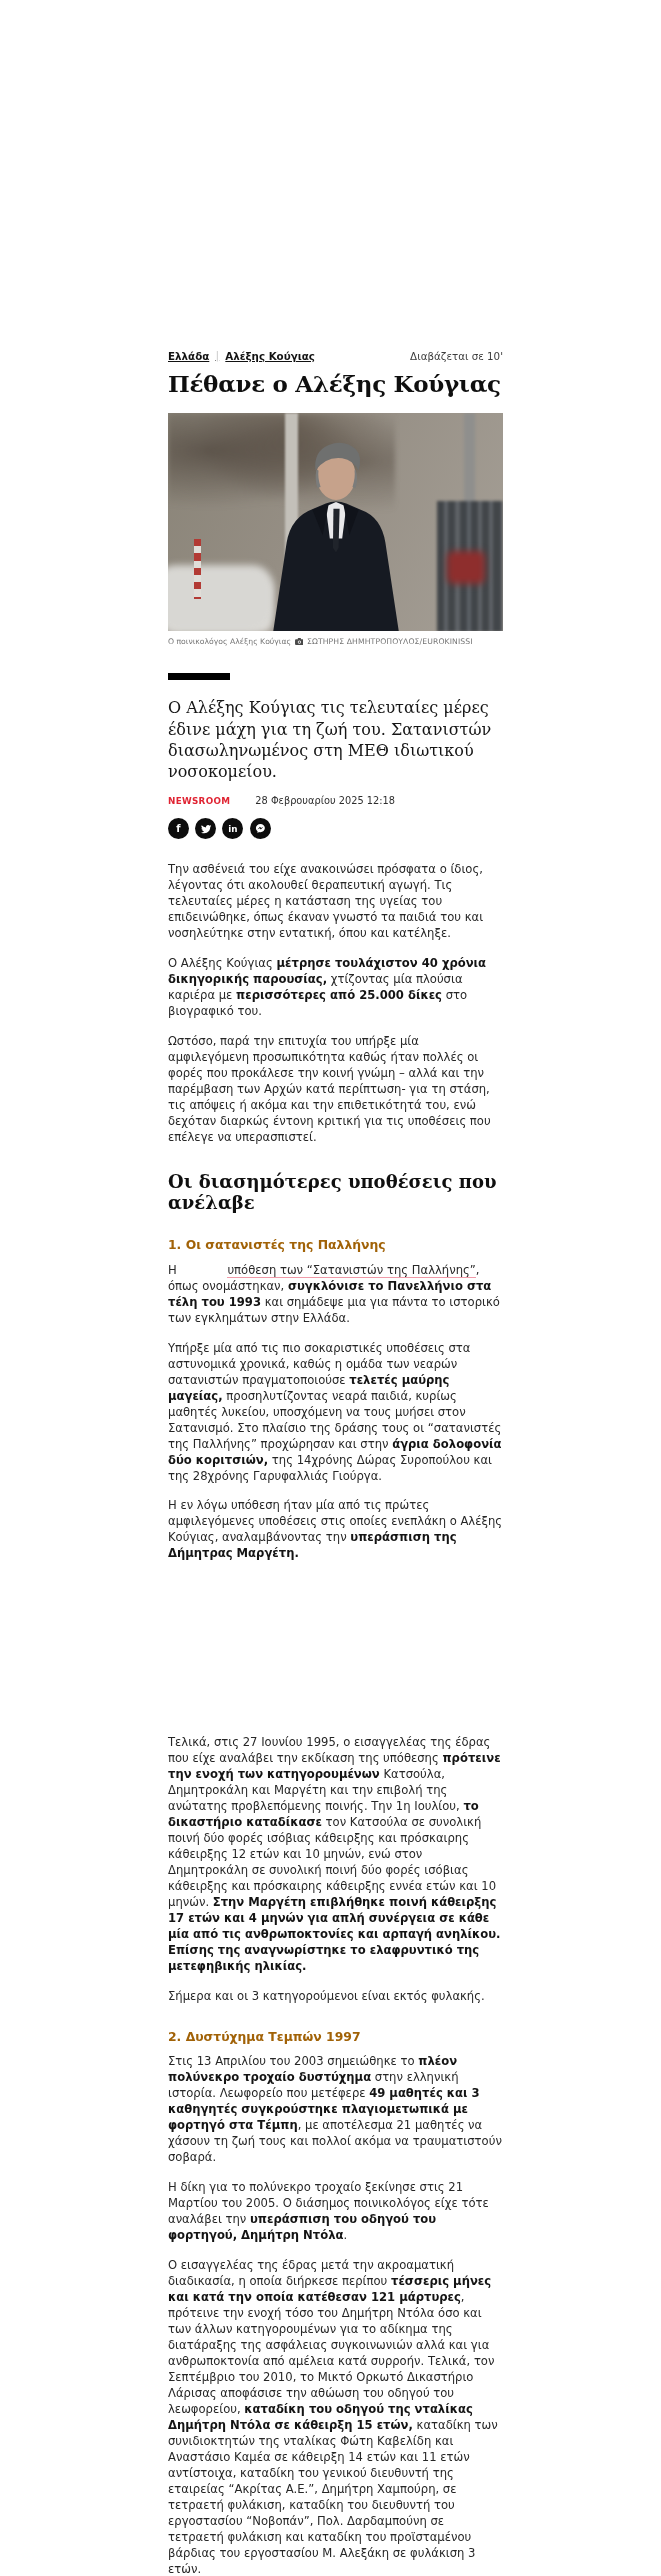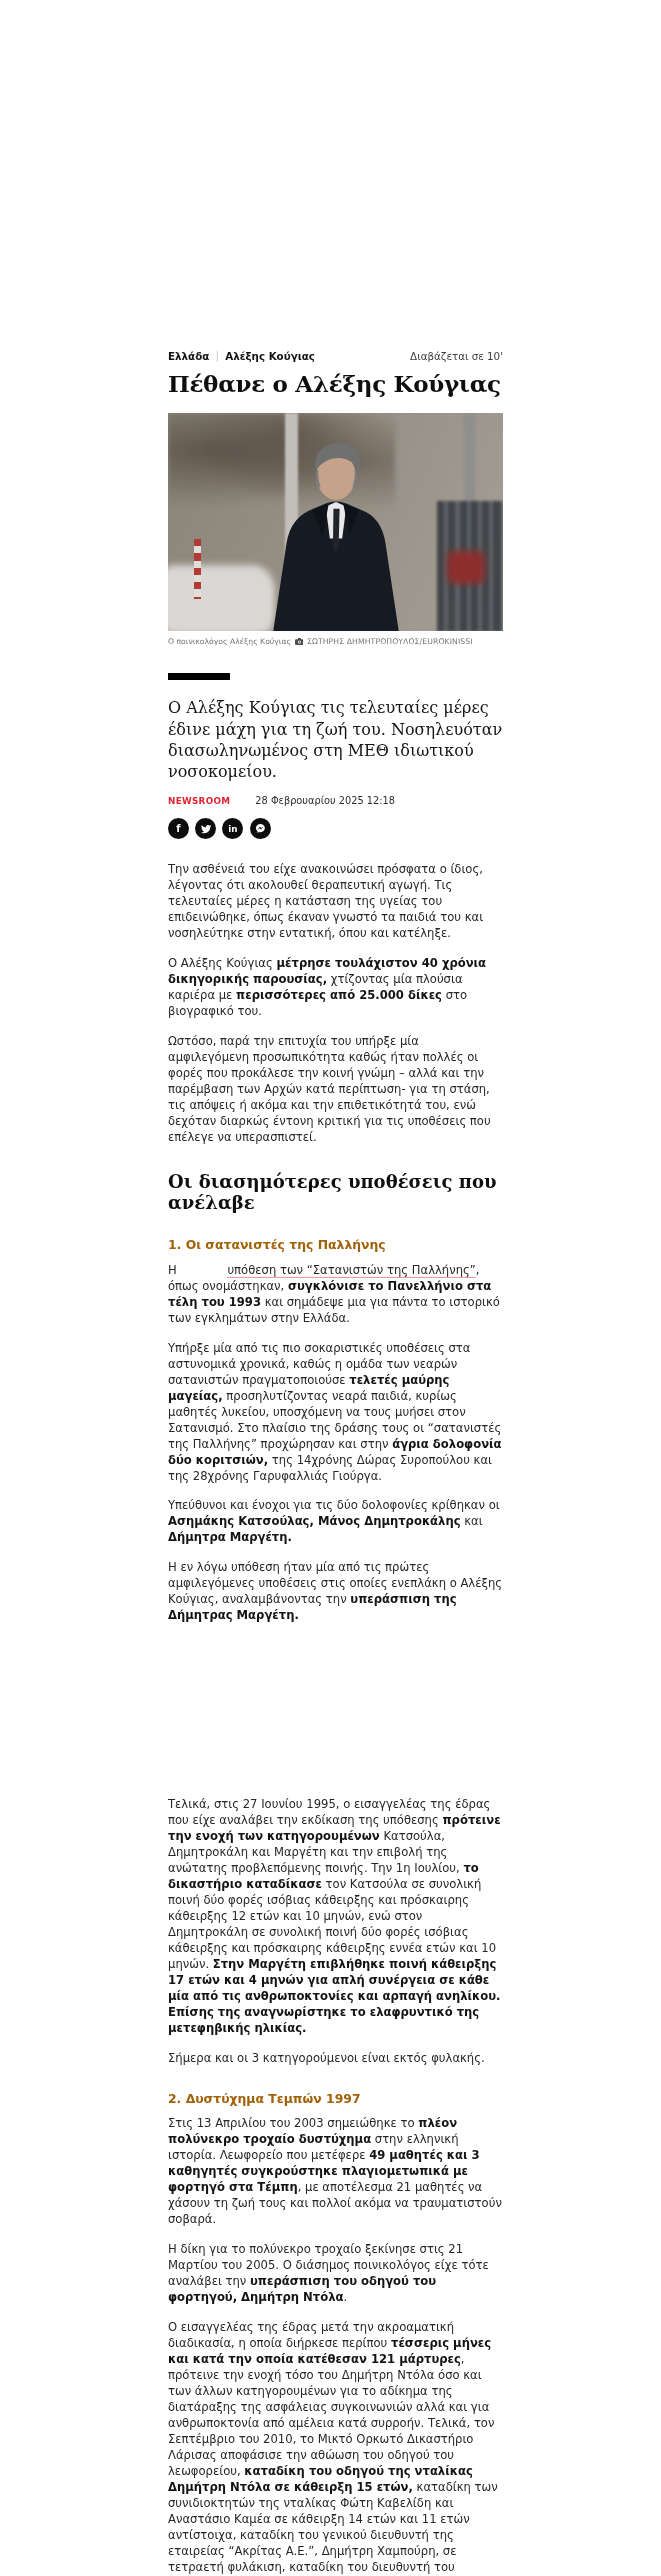--- a/index.html
+++ b/index.html
@@ -11,21 +11,21 @@
   *{box-sizing:border-box;}
   html,body{margin:0;padding:0;}
   body{
     width:662px;height:3091px;overflow:hidden;background:#ffffff;
     font-family:"DejaVu Sans","Liberation Sans",sans-serif;color:var(--body-text);
   }
   .container{width:335px;margin-left:168px;padding-top:349px;}
 
   
   .topbar{display:flex;justify-content:space-between;align-items:baseline;}
-  .crumbs{display:flex;align-items:center;font-size:10.3px;font-weight:bold;color:#121212;}
+  .crumbs{display:flex;align-items:center;font-size:10.3px;font-weight:bold;color:#121212;text-decoration:underline;}
   .crumb{cursor:pointer;}
   .crumb-sep{color:#c9c9c9;font-weight:400;padding:0 6.2px;font-size:10.8px;}
   .read-time{font-size:10.3px;color:#3d3d3d;font-weight:400;}
 
   
   h1.title{
     font-family:"DejaVu Serif","Liberation Serif",serif;
     font-size:23px;line-height:1.12;letter-spacing:-0.3px;
     margin:9.3px 0 0 0;color:#0f0f0f;font-weight:700;
   }
@@ -139,21 +139,21 @@
             <circle cx="8.5" cy="8" r="3.2" fill="#ffffff"></circle>
             <circle cx="8.5" cy="8" r="1.8" fill="#4a4a4a"></circle>
           </svg>
       </span>
       <span class="credit" data-interactable="false">ΣΩΤΗΡΗΣ ΔΗΜΗΤΡΟΠΟΥΛΟΣ/EUROKINISSI</span>
     </figcaption>
   </figure>
 
   <div class="logo-bar" data-interactable="true"></div>
 
-  <div class="lead" data-interactable="false">Ο Αλέξης Κούγιας τις τελευταίες μέρες έδινε μάχη για τη ζωή του. Νοσηλευόταν διασωληνωμένος στη ΜΕΘ ιδιωτικού νοσοκομείου.</div>
+  <div class="lead" data-interactable="false">Ο Αλέξης Κούγιας τις τελευταίες μέρες έδινε μάχη για τη ζωή του. Σατανιστών διασωληνωμένος στη ΜΕΘ ιδιωτικού νοσοκομείου.</div>
 
   <div class="byline" data-interactable="false">
     <span class="author" data-interactable="true">NEWSROOM</span>
     <span class="pubdate" data-interactable="false">28 Φεβρουαρίου 2025 12:18</span>
   </div>
 
   <div class="social" data-interactable="false">
     <div class="sbtn" data-interactable="true">
       <span data-interactable="false">f</span>
     </div>
@@ -177,21 +177,20 @@
   </div>
 
   <div class="body" id="article-body" data-interactable="false">
       <p data-interactable="false"><span data-interactable="false">Την ασθένειά του είχε ανακοινώσει πρόσφατα ο ίδιος, λέγοντας ότι ακολουθεί θεραπευτική αγωγή. Τις τελευταίες μέρες η κατάσταση της υγείας του επιδεινώθηκε, όπως έκαναν γνωστό τα παιδιά του και νοσηλεύτηκε στην εντατική, όπου και κατέληξε.</span></p>
       <p data-interactable="false"><span data-interactable="false">Ο Αλέξης Κούγιας </span><strong data-interactable="false">μέτρησε τουλάχιστον 40 χρόνια δικηγορικής παρουσίας,</strong><span data-interactable="false"> χτίζοντας μία πλούσια καριέρα με </span><strong data-interactable="false">περισσότερες από 25.000 δίκες</strong><span data-interactable="false"> στο βιογραφικό του.</span></p>
       <p data-interactable="false"><span data-interactable="false">Ωστόσο, παρά την επιτυχία του υπήρξε μία αμφιλεγόμενη προσωπικότητα καθώς ήταν πολλές οι φορές που προκάλεσε την κοινή γνώμη – αλλά και την παρέμβαση των Αρχών κατά περίπτωση- για τη στάση, τις απόψεις ή ακόμα και την επιθετικότητά του, ενώ δεχόταν διαρκώς έντονη κριτική για τις υποθέσεις που επέλεγε να υπερασπιστεί.</span></p>
       <h2 data-interactable="false">Οι διασημότερες υποθέσεις που ανέλαβε</h2>
       <h3 data-interactable="false">1. Οι σατανιστές της Παλλήνης</h3>
       <p data-interactable="false"><span data-interactable="false">Η </span><a href="#" class="article-link" data-interactable="true">υπόθεση των “Σατανιστών της Παλλήνης”</a><span data-interactable="false">, όπως ονομάστηκαν, </span><strong data-interactable="false">συγκλόνισε το Πανελλήνιο στα τέλη του 1993</strong><span data-interactable="false"> και σημάδεψε μια για πάντα το ιστορικό των εγκλημάτων στην Ελλάδα.</span></p>
       <p data-interactable="false"><span data-interactable="false">Υπήρξε μία από τις πιο σοκαριστικές υποθέσεις στα αστυνομικά χρονικά, καθώς η ομάδα των νεαρών σατανιστών πραγματοποιούσε </span><strong data-interactable="false">τελετές μαύρης μαγείας,</strong><span data-interactable="false"> προσηλυτίζοντας νεαρά παιδιά, κυρίως μαθητές λυκείου, υποσχόμενη να τους μυήσει στον Σατανισμό. Στο πλαίσιο της δράσης τους οι “σατανιστές της Παλλήνης” προχώρησαν και στην </span><strong data-interactable="false">άγρια δολοφονία δύο κοριτσιών,</strong><span data-interactable="false"> της 14χρόνης Δώρας Συροπούλου και της 28χρόνης Γαρυφαλλιάς Γιούργα.</span></p>
-      <p data-interactable="false"><span data-interactable="false">Υπεύθυνοι και ένοχοι για τις δύο δολοφονίες κρίθηκαν οι </span><strong data-interactable="false">Ασημάκης Κατσούλας, Μάνος Δημητροκάλης</strong><span data-interactable="false"> και </span><strong data-interactable="false">Δήμητρα Μαργέτη.</strong></p>
       <p data-interactable="false"><span data-interactable="false">Η εν λόγω υπόθεση ήταν μία από τις πρώτες αμφιλεγόμενες υποθέσεις στις οποίες ενεπλάκη ο Αλέξης Κούγιας, αναλαμβάνοντας την </span><strong data-interactable="false">υπεράσπιση της Δήμητρας Μαργέτη.</strong></p>
       <div class="ad-gap" data-interactable="false"></div>
       <p data-interactable="false"><span data-interactable="false">Τελικά, στις 27 Ιουνίου 1995, ο εισαγγελέας της έδρας που είχε αναλάβει την εκδίκαση της υπόθεσης </span><strong data-interactable="false">πρότεινε την ενοχή των κατηγορουμένων</strong><span data-interactable="false"> Κατσούλα, Δημητροκάλη και Μαργέτη και την επιβολή της ανώτατης προβλεπόμενης ποινής. Την 1η Ιουλίου, </span><strong data-interactable="false">το δικαστήριο καταδίκασε</strong><span data-interactable="false"> τον Κατσούλα σε συνολική ποινή δύο φορές ισόβιας κάθειρξης και πρόσκαιρης κάθειρξης 12 ετών και 10 μηνών, ενώ στον Δημητροκάλη σε συνολική ποινή δύο φορές ισόβιας κάθειρξης και πρόσκαιρης κάθειρξης εννέα ετών και 10 μηνών. </span><strong data-interactable="false">Στην Μαργέτη επιβλήθηκε ποινή κάθειρξης 17 ετών και 4 μηνών για απλή συνέργεια σε κάθε μία από τις ανθρωποκτονίες και αρπαγή ανηλίκου. Επίσης της αναγνωρίστηκε το ελαφρυντικό της μετεφηβικής ηλικίας.</strong></p>
       <p data-interactable="false"><span data-interactable="false">Σήμερα και οι 3 κατηγορούμενοι είναι εκτός φυλακής.</span></p>
       <h3 data-interactable="false">2. Δυστύχημα Τεμπών 1997</h3>
       <p data-interactable="false"><span data-interactable="false">Στις 13 Απριλίου του 2003 σημειώθηκε το </span><strong data-interactable="false">πλέον πολύνεκρο τροχαίο δυστύχημα</strong><span data-interactable="false"> στην ελληνική ιστορία. Λεωφορείο που μετέφερε </span><strong data-interactable="false">49 μαθητές και 3 καθηγητές συγκρούστηκε πλαγιομετωπικά με φορτηγό στα Τέμπη</strong><span data-interactable="false">, με αποτέλεσμα 21 μαθητές να χάσουν τη ζωή τους και πολλοί ακόμα να τραυματιστούν σοβαρά.</span></p>
       <p data-interactable="false"><span data-interactable="false">Η δίκη για το πολύνεκρο τροχαίο ξεκίνησε στις 21 Μαρτίου του 2005. Ο διάσημος ποινικολόγος είχε τότε αναλάβει την </span><strong data-interactable="false">υπεράσπιση του οδηγού του φορτηγού, Δημήτρη Ντόλα</strong><span data-interactable="false">.</span></p>
       <p data-interactable="false"><span data-interactable="false">Ο εισαγγελέας της έδρας μετά την ακροαματική διαδικασία, η οποία διήρκεσε περίπου </span><strong data-interactable="false">τέσσερις μήνες και κατά την οποία κατέθεσαν 121 μάρτυρες</strong><span data-interactable="false">, πρότεινε την ενοχή τόσο του Δημήτρη Ντόλα όσο και των άλλων κατηγορουμένων για το αδίκημα της διατάραξης της ασφάλειας συγκοινωνιών αλλά και για ανθρωποκτονία από αμέλεια κατά συρροήν. Τελικά, τον Σεπτέμβριο του 2010, το Μικτό Ορκωτό Δικαστήριο Λάρισας αποφάσισε την αθώωση του οδηγού του λεωφορείου, </span><strong data-interactable="false">καταδίκη του οδηγού της νταλίκας Δημήτρη Ντόλα σε κάθειρξη 15 ετών,</strong><span data-interactable="false"> καταδίκη των συνιδιοκτητών της νταλίκας Φώτη Καβελίδη και Αναστάσιο Καμέα σε κάθειρξη 14 ετών και 11 ετών αντίστοιχα, καταδίκη του γενικού διευθυντή της εταιρείας “Ακρίτας Α.Ε.”, Δημήτρη Χαμπούρη, σε τετραετή φυλάκιση, καταδίκη του διευθυντή του εργοστασίου “Νοβοπάν”, Πολ. Δαρδαμπούνη σε τετραετή φυλάκιση και καταδίκη του προϊσταμένου βάρδιας του εργοστασίου Μ. Αλεξάκη σε φυλάκιση 3 ετών.</span></p>
     </div>
 

